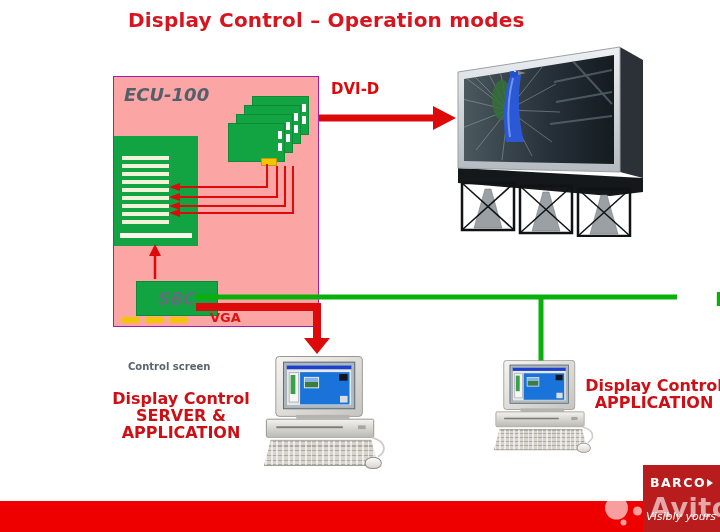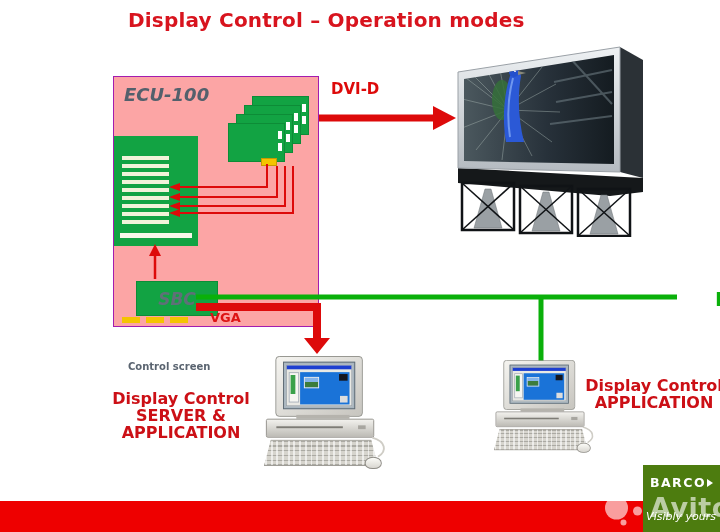--- a/index.html
+++ b/index.html
@@ -74,21 +74,21 @@
   .caption {position:absolute;font-size:10px;font-weight:bold;color:#5a6470;z-index:12;}
   .caption-control {left:128px;top:361px;}
   .caption-operator {left:583px;top:330px;width:135px;text-align:center;line-height:13px;}
   .role {position:absolute;font-size:16px;font-weight:bold;color:#cc1016;
          text-align:center;line-height:17px;z-index:12;}
   .role-left {left:105px;top:390px;width:152px;}
   .role-right {left:580px;top:377px;width:148px;}
 
   
   .footer-bar {position:absolute;left:0;top:501px;width:720px;height:31px;background:#ee0000;z-index:1;}
-  .barco-box {position:absolute;left:643px;top:465px;width:77px;height:67px;background:#4d7c0f;z-index:2;}
+  .barco-box {position:absolute;left:643px;top:465px;width:77px;height:67px;background:#b91c1c;z-index:2;}
   .barco-row {position:absolute;left:0;top:10px;width:77px;display:flex;align-items:center;
               justify-content:center;}
   .barco-word {font-size:12.5px;font-weight:bold;color:#fff;letter-spacing:1.5px;}
   .barco-arrow {width:0;height:0;border-left:6px solid #fff;border-top:4px solid transparent;
                 border-bottom:4px solid transparent;margin-left:1px;}
   .barco-tagline {position:absolute;right:4px;top:45px;font-size:11px;font-style:italic;color:#fff;}
 
   
   .watermark {position:absolute;left:598px;top:482px;width:122px;height:48px;z-index:60;pointer-events:none;}
   .wm-text {position:absolute;left:52px;top:10px;font-size:27px;font-weight:bold;

